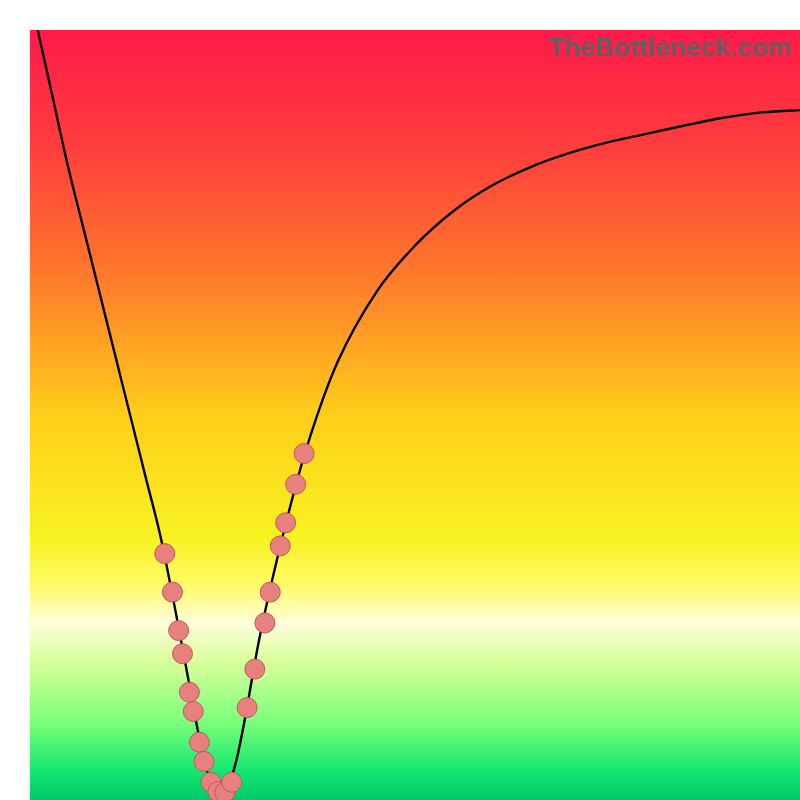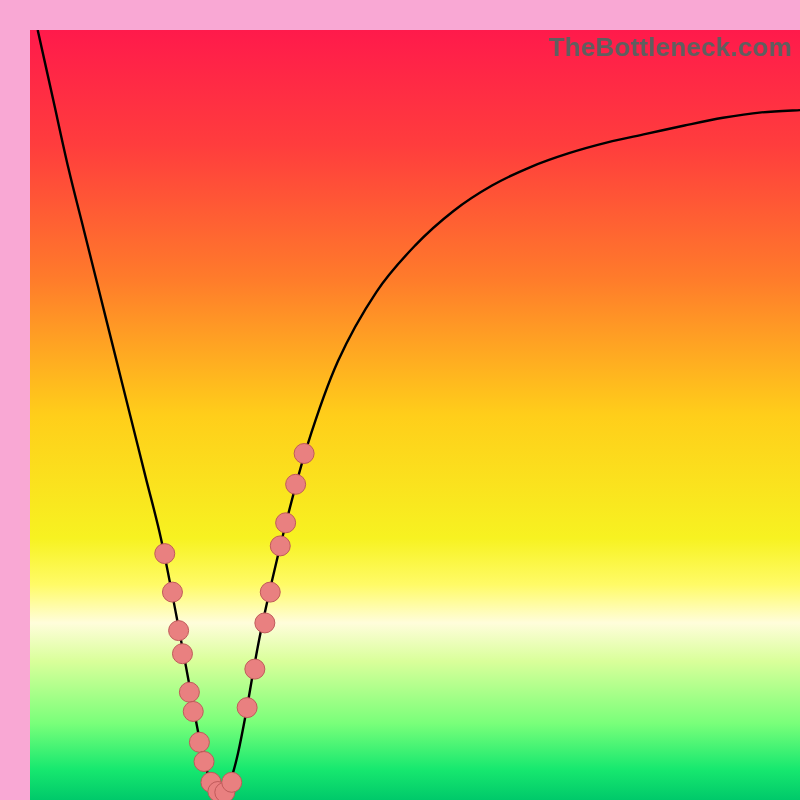--- a/index.html
+++ b/index.html
@@ -7,21 +7,21 @@
     padding: 0;
     width: 800px;
     height: 800px;
     overflow: hidden;
     background: #000;
   }
   .frame {
     position: relative;
     width: 800px;
     height: 800px;
-    background: #f9a8d4;
+    background: #ffffff;
   }
   .plot-area {
     position: absolute;
     left: 30px;
     top: 30px;
     width: 770px;
     height: 770px;
     overflow: hidden;
   }
   .watermark {

